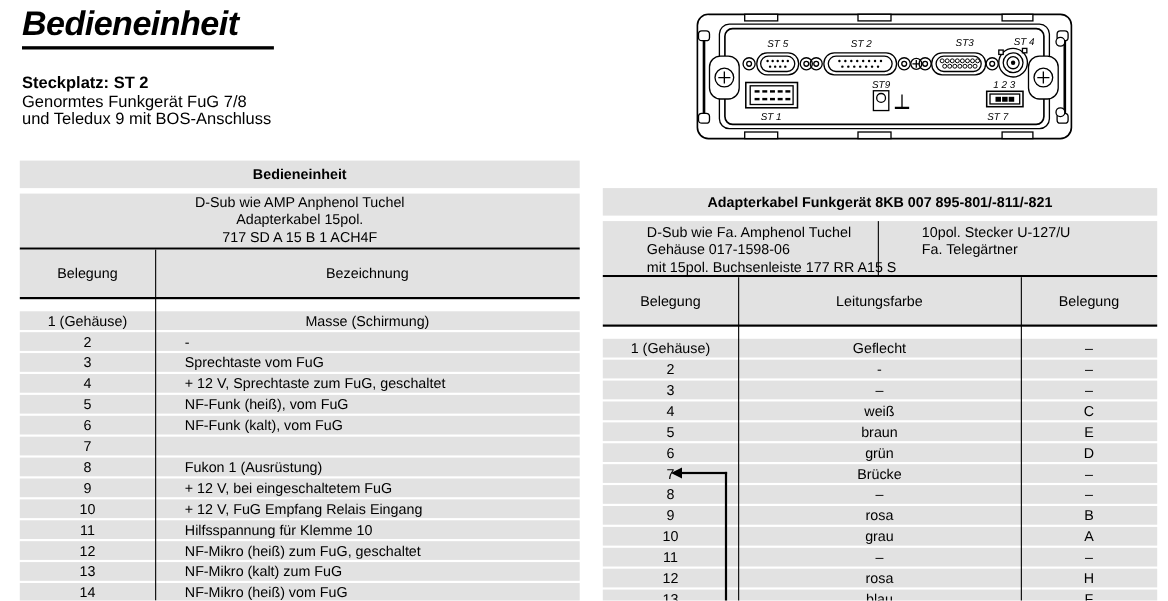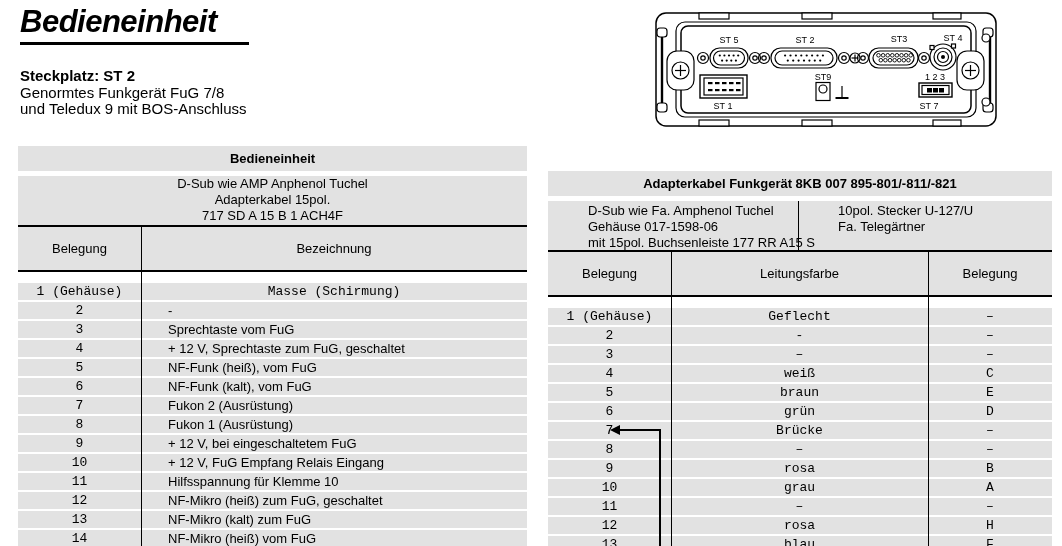--- a/index.html
+++ b/index.html
@@ -7,42 +7,42 @@
        font-family:"Liberation Sans","DejaVu Sans",sans-serif;color:#000;}
 
   
   .page-title{position:absolute;left:20px;top:4px;font-size:31px;font-weight:bold;
               font-style:italic;letter-spacing:-.5px;white-space:nowrap;}
   .title-rule{position:absolute;left:20px;top:42px;width:229px;height:3px;background:#000;}
   .intro{position:absolute;left:20px;top:68px;font-size:15px;line-height:16.5px;}
   .intro .b{font-weight:bold;}
 
   
-  .device{position:absolute;left:652px;top:11px;width:348px;height:119px;}
+  .device{position:absolute;left:630px;top:11px;width:348px;height:119px;font-style:italic;}
   .device svg{display:block;}
   .device text{font-family:"Liberation Sans","DejaVu Sans",sans-serif;font-size:9px;fill:#000;}
 
   
   .tbl{position:absolute;top:146px;font-size:13px;}
   .tbl-left{left:18px;width:509px;height:400px;}
   .tbl-right{left:548px;width:504px;height:400px;margin-top:25px;}
   .band{background:#e2e2e2;}
   .t-title{height:25px;line-height:25px;text-align:center;font-weight:bold;margin-bottom:5px;}
   .t-sub{height:49px;line-height:16px;}
   .t-sub.ctr{display:flex;flex-direction:column;justify-content:flex-start;text-align:center;}
   .t-sub.split{display:grid;grid-template-columns:250px 1fr;padding-left:28px;}
   .t-sub .cell{padding:2px 0 0 12px;}
   .hline{height:2px;background:#000;}
   .t-cols{height:43px;display:grid;align-items:center;text-align:center;}
   .g2{grid-template-columns:123px 1fr;}
   .g3{grid-template-columns:123px 257px 1fr;}
   .rows{margin-top:11px;}
   .row{height:17px;margin-bottom:2px;display:grid;align-items:center;background:#e2e2e2;}
   .row>div{white-space:nowrap;overflow:hidden;}
-  .cc{text-align:center;font-family:Liberation Mono, monospace;}
+  .cc{text-align:center;}
   .cl{text-align:left;padding-left:27px;}
   .vline{position:absolute;width:1px;background:#000;top:81px;bottom:0;}
   .vsub{position:absolute;width:1px;background:#000;top:30px;height:49px;}
   
   .arrow-h{position:absolute;left:71px;top:258px;width:42px;height:2px;background:#000;z-index:3;}
   .arrow-head{position:absolute;left:62px;top:254px;width:0;height:0;z-index:3;
               border-top:5px solid transparent;border-bottom:5px solid transparent;
               border-right:10px solid #000;}
   .arrow-v{position:absolute;left:111px;top:258px;width:2px;height:142px;background:#000;z-index:3;}
 </style>
@@ -258,21 +258,20 @@
     <div class="row g2">
         <div class="cc">5</div>
         <div class="cl">NF-Funk (heiß), vom FuG</div>
       </div>
     <div class="row g2">
         <div class="cc">6</div>
         <div class="cl">NF-Funk (kalt), vom FuG</div>
       </div>
     <div class="row g2">
         <div class="cc">7</div>
-        <div class="cl">Fukon 2 (Ausrüstung)</div>
       </div>
     <div class="row g2">
         <div class="cc">8</div>
         <div class="cl">Fukon 1 (Ausrüstung)</div>
       </div>
     <div class="row g2">
         <div class="cc">9</div>
         <div class="cl">+ 12 V, bei eingeschaltetem FuG</div>
       </div>
     <div class="row g2">

